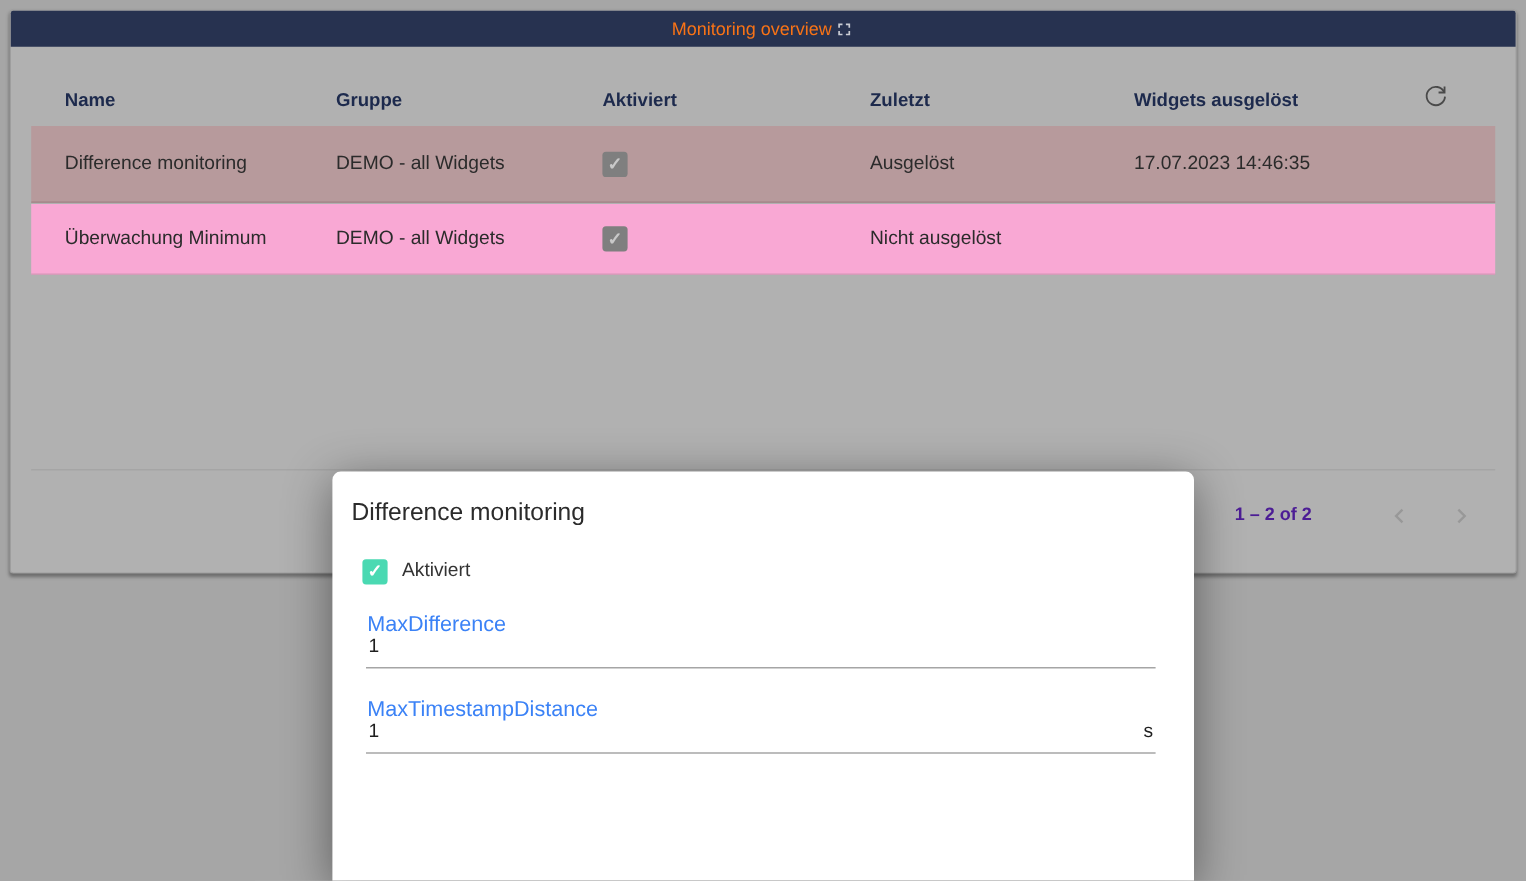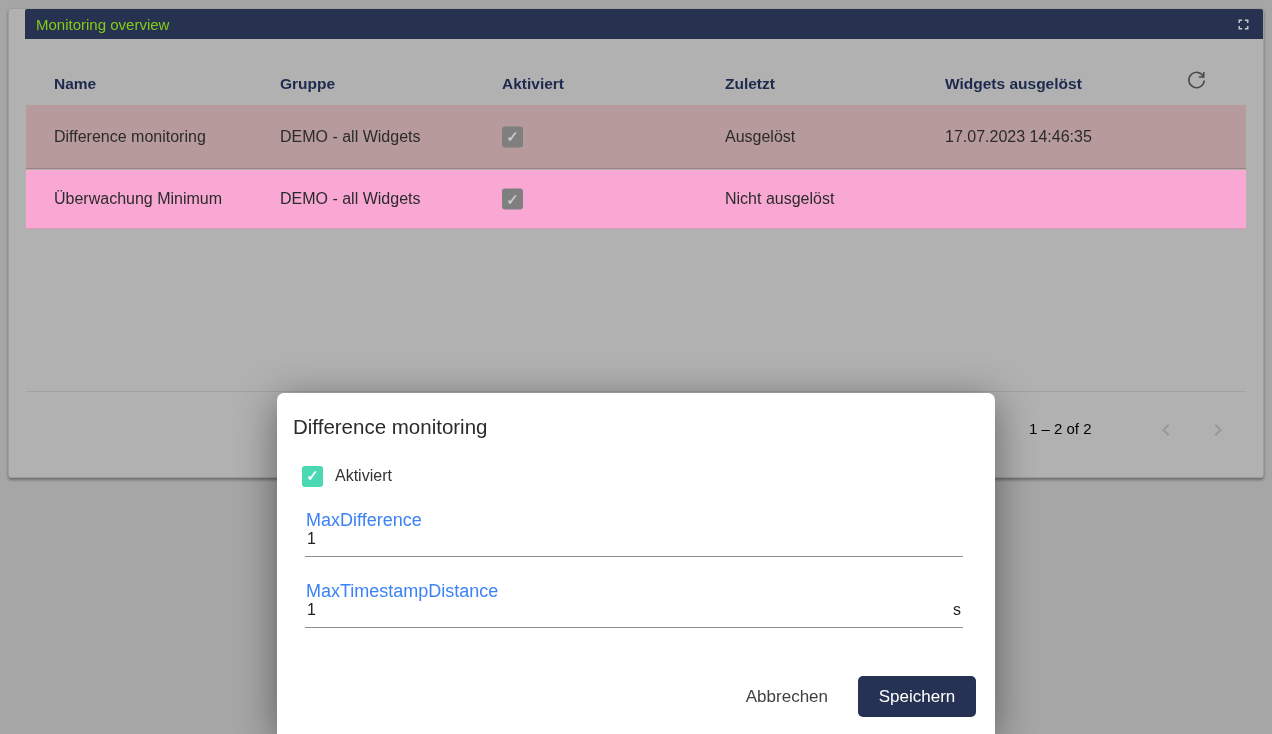--- a/index.html
+++ b/index.html
@@ -12,25 +12,25 @@
 
   
   .card {
     position:absolute; left:8px; top:8px; width:1256px; height:470px;
     background:#b1b1b1;
     border:1px solid #9d9d9d;
     border-radius:3px;
     box-shadow:0 2px 3px rgba(0,0,0,0.35);
   }
   .card-header {
-    position:absolute; left:16px; top:0; right:0; height:30px;
+    position:absolute; left:0; top:0; right:0; height:30px;
     background:#273250;
-    display:flex; align-items:center; justify-content:space-between;
+    display:flex; align-items:center; justify-content:center;
     padding:0 10px 0 11px;
-    color:#84cc16; font-size:15px;
+    color:#f97316; font-size:15px;
     border-radius:2px 2px 0 0;
   }
   .fs-btn { width:20px; height:20px; display:flex; align-items:center; justify-content:center; cursor:pointer; }
 
   .col-head {
     position:absolute; top:66px;
     font-size:15.5px; font-weight:bold; color:#1d2a4d; white-space:nowrap;
   }
   .refresh-btn { position:absolute; left:1172px; top:56px; width:30px; height:30px;
     display:flex; align-items:center; justify-content:center; cursor:pointer; }
@@ -52,21 +52,21 @@
 
   .chk-disabled {
     width:21px; height:21px; border-radius:3px;
     background:#7f7f7f;
     display:flex; align-items:center; justify-content:center;
     color:#c9c9c9; font-size:15px; font-weight:bold;
   }
 
   .divider { position:absolute; left:17px; top:382px; width:1220px; height:1px; background:#a2a2a2; }
 
-  .page-range { position:absolute; left:1020px; top:411px; font-size:15px; color:#000000; white-space:nowrap; }
+  .page-range { position:absolute; left:1020px; top:411px; font-size:15px; color:#4c1d95; white-space:nowrap;font-weight:bold; }
   .pg-btn { position:absolute; top:408px; width:26px; height:26px;
     display:flex; align-items:center; justify-content:center; cursor:pointer; }
   .pg-prev { left:1144px; }
   .pg-next { left:1196px; }
 
   
   .dialog {
     position:absolute; left:277px; top:393px; width:718px; height:341px;
     background:#ffffff;
     border-radius:7px 7px 0 0;
@@ -219,18 +219,14 @@
   <div class="field-box fb-1">
     <input type="text" value="1" style="">
   </div>
 
   <span class="field-label fl-2">MaxTimestampDistance</span>
   <div class="field-box fb-2">
     <input type="text" value="1" style="">
     <span class="field-suffix">s</span>
   </div>
 
-  <div class="dlg-actions">
-    <button class="btn-cancel">Abbrechen</button>
-    <button class="btn-save">Speichern</button>
-  </div>
 
 </div>
 
 </body></html>

